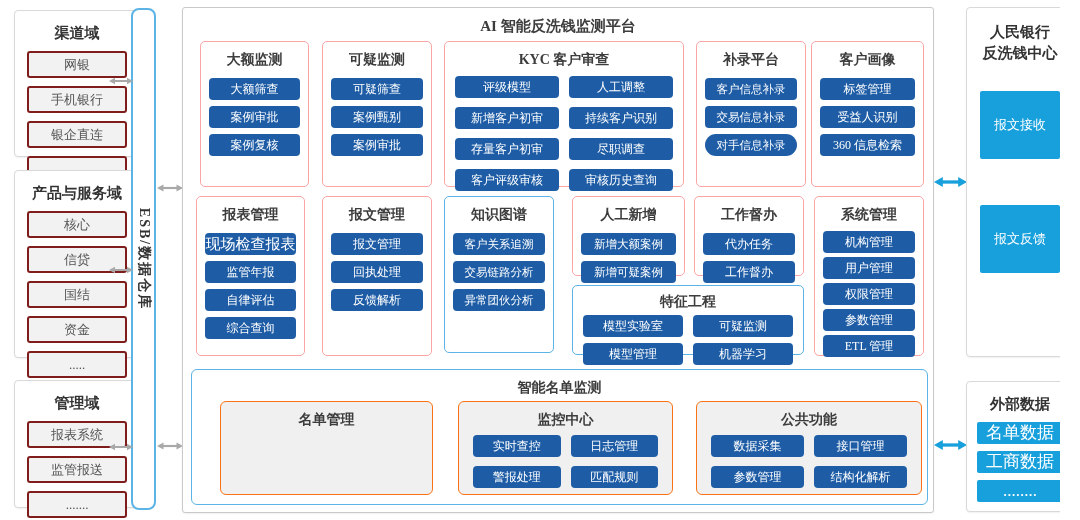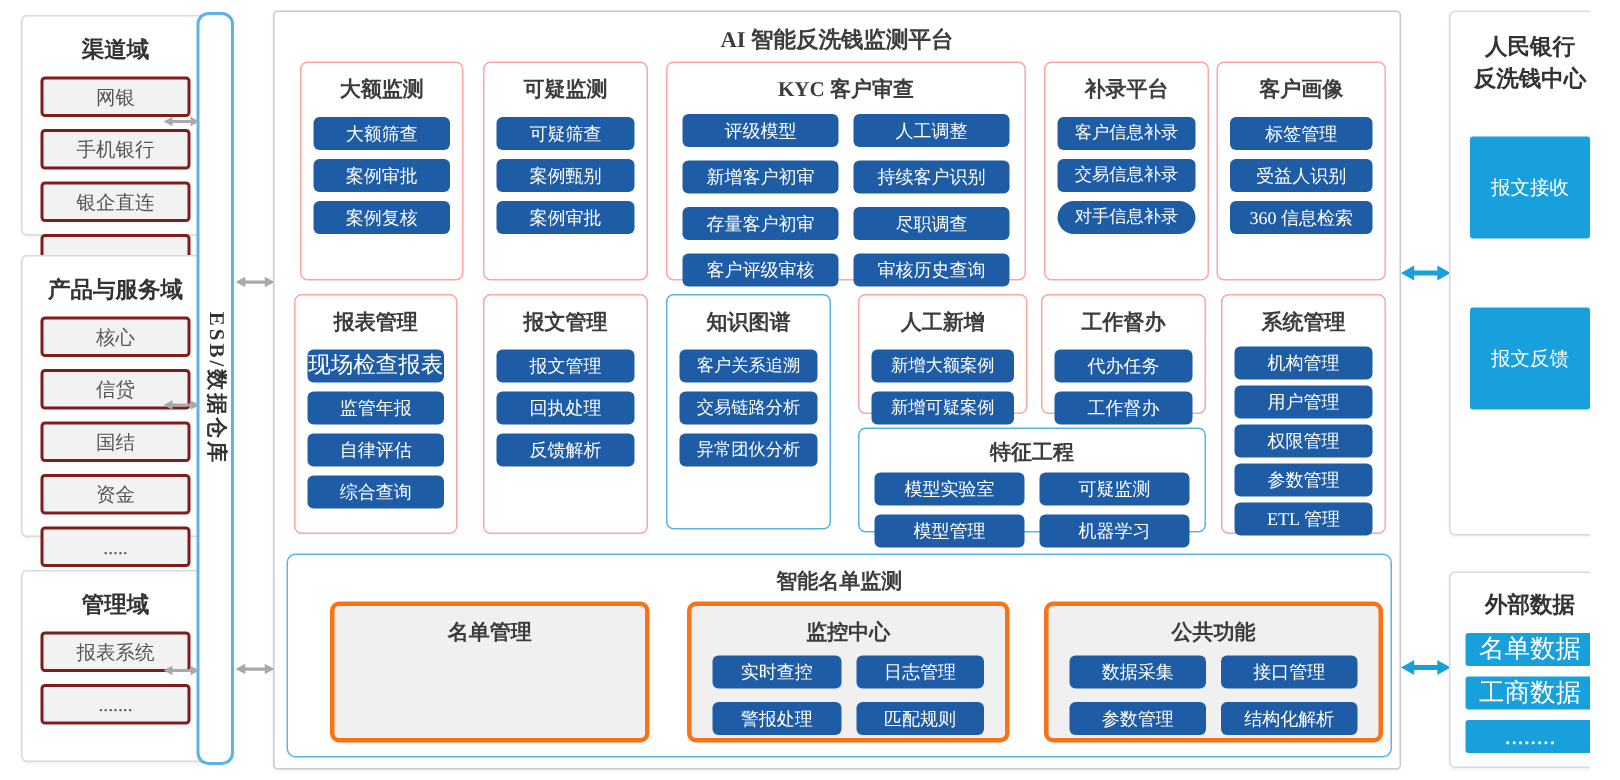--- a/index.html
+++ b/index.html
@@ -26,21 +26,21 @@
   .group.blue{border-color:#5bb4e5;}
   .g-title{text-align:center;font-weight:bold;font-size:14px;color:#3d3d3d;padding:9px 0 3px;}
   .btn{background:#1e5da6;color:#fff;border-radius:4px;font-size:12px;height:22px;line-height:22px;
        text-align:center;margin:6px 8px 0;overflow:hidden;white-space:nowrap;}
   .btn-grid{display:grid;grid-template-columns:1fr 1fr;gap:9px 10px;padding:4px 10px 0;}
   .btn-grid .btn{margin:0;}
   
   .listbox{left:8px;top:361px;width:737px;height:136px;border:1px solid #5bb4e5;border-radius:6px;
            position:absolute;background:#fff;box-sizing:border-box;}
   .lm-title{text-align:center;font-weight:bold;font-size:14px;color:#3d3d3d;padding-top:9px;}
-  .subbox{position:absolute;top:31px;height:94px;background:#f0f0f0;border:3px solid #f97316;
+  .subbox{position:absolute;top:31px;height:94px;background:#f0f0f0;border:1px solid #f97316;
           border-radius:6px;box-sizing:border-box;}
   .subbox .btn-grid{padding:3px 14px 0;}
   
   .right-box{left:966px;width:108px;}
   .r-title{text-align:center;font-weight:bold;font-size:15px;color:#333;padding-top:14px;line-height:21px;}
   .bluesq{position:absolute;left:13px;right:13px;height:68px;background:#18a0dc;color:#fff;
           font-size:13px;display:flex;align-items:center;justify-content:center;border-radius:2px;}
   .bluebtn{background:#18a0dc;color:#fff;border-radius:2px;font-size:17px;height:22px;line-height:22px;
            text-align:center;margin:7px 10px 0;}
   
@@ -69,20 +69,21 @@
     <div class="chip">核心</div>
     <div class="chip">信贷</div>
     <div class="chip">国结</div>
     <div class="chip">资金</div>
     <div class="chip">.....</div>
   </div>
 
   <div class="panel domain-box" style="top:380px;height:128px;">
     <div class="domain-title">管理域</div>
     <div class="chip">报表系统</div>
+    <div class="chip">监管报送</div>
     <div class="chip">.......</div>
   </div>
 
   <div class="esb-bar">
     <span class="esb-text">ESB/数据仓库</span>
   </div>
 
   <div class="arrow arrow-gray" style="left:109px;top:74px;width:24px;height:14px;">
     <svg viewBox="0 0 60 20">
         <line class="shaft" x1="12" y1="10" x2="48" y2="10"></line>

